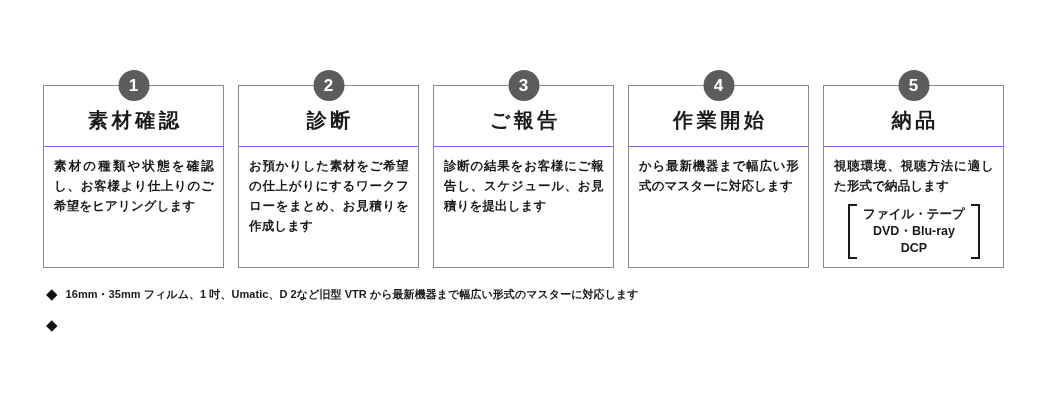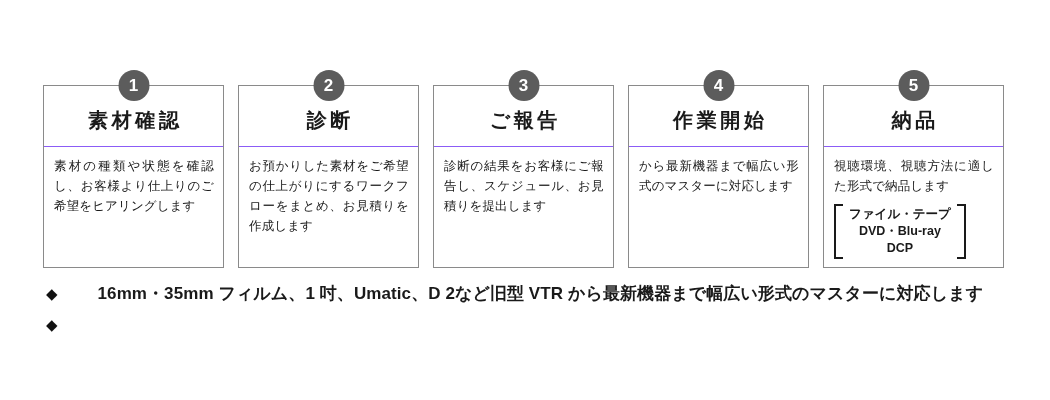--- a/index.html
+++ b/index.html
@@ -74,33 +74,34 @@
   }
 
   .card-body {
     flex: 1;
     padding: 9px 9px 6px 10px;
     box-sizing: border-box;
   }
 
   .card-desc {
     font-size: 12.5px;
-    font-weight: normal;
+    font-weight: bold;
     line-height: 20px;
     letter-spacing: 0.01em;
     color: #1a1a1a;
     margin: 0;
     text-align: justify;
     text-justify: inter-character;
   }
 
   .bracket-box {
     margin-top: 8px;
     display: flex;
     align-items: stretch;
+    justify-content: center;
     gap: 6px;
   }
   .bracket {
     width: 9px;
     align-self: stretch;
     box-sizing: border-box;
     border-top: 2px solid #1a1a1a;
     border-bottom: 2px solid #1a1a1a;
   }
   .bracket.left { border-left: 2px solid #1a1a1a; }
@@ -125,27 +126,26 @@
     align-items: flex-start;
     margin-bottom: 9px;
   }
   .note-bullet {
     font-size: 15px;
     line-height: 22px;
     color: #111111;
     margin-right: 8px;
   }
   .note-text {
-    font-size: 17px;
+    font-size: 11px;
     font-weight: bold;
     line-height: 22px;
     letter-spacing: 0.005em;
     color: #1a1a1a;
     white-space: nowrap;
-    margin-left: 32px;
   }
 </style>
 </head>
 <body>
 
 <div id="flow">
 
   <div class="card">
     <div class="badge">1</div>
     <div class="card-head">

